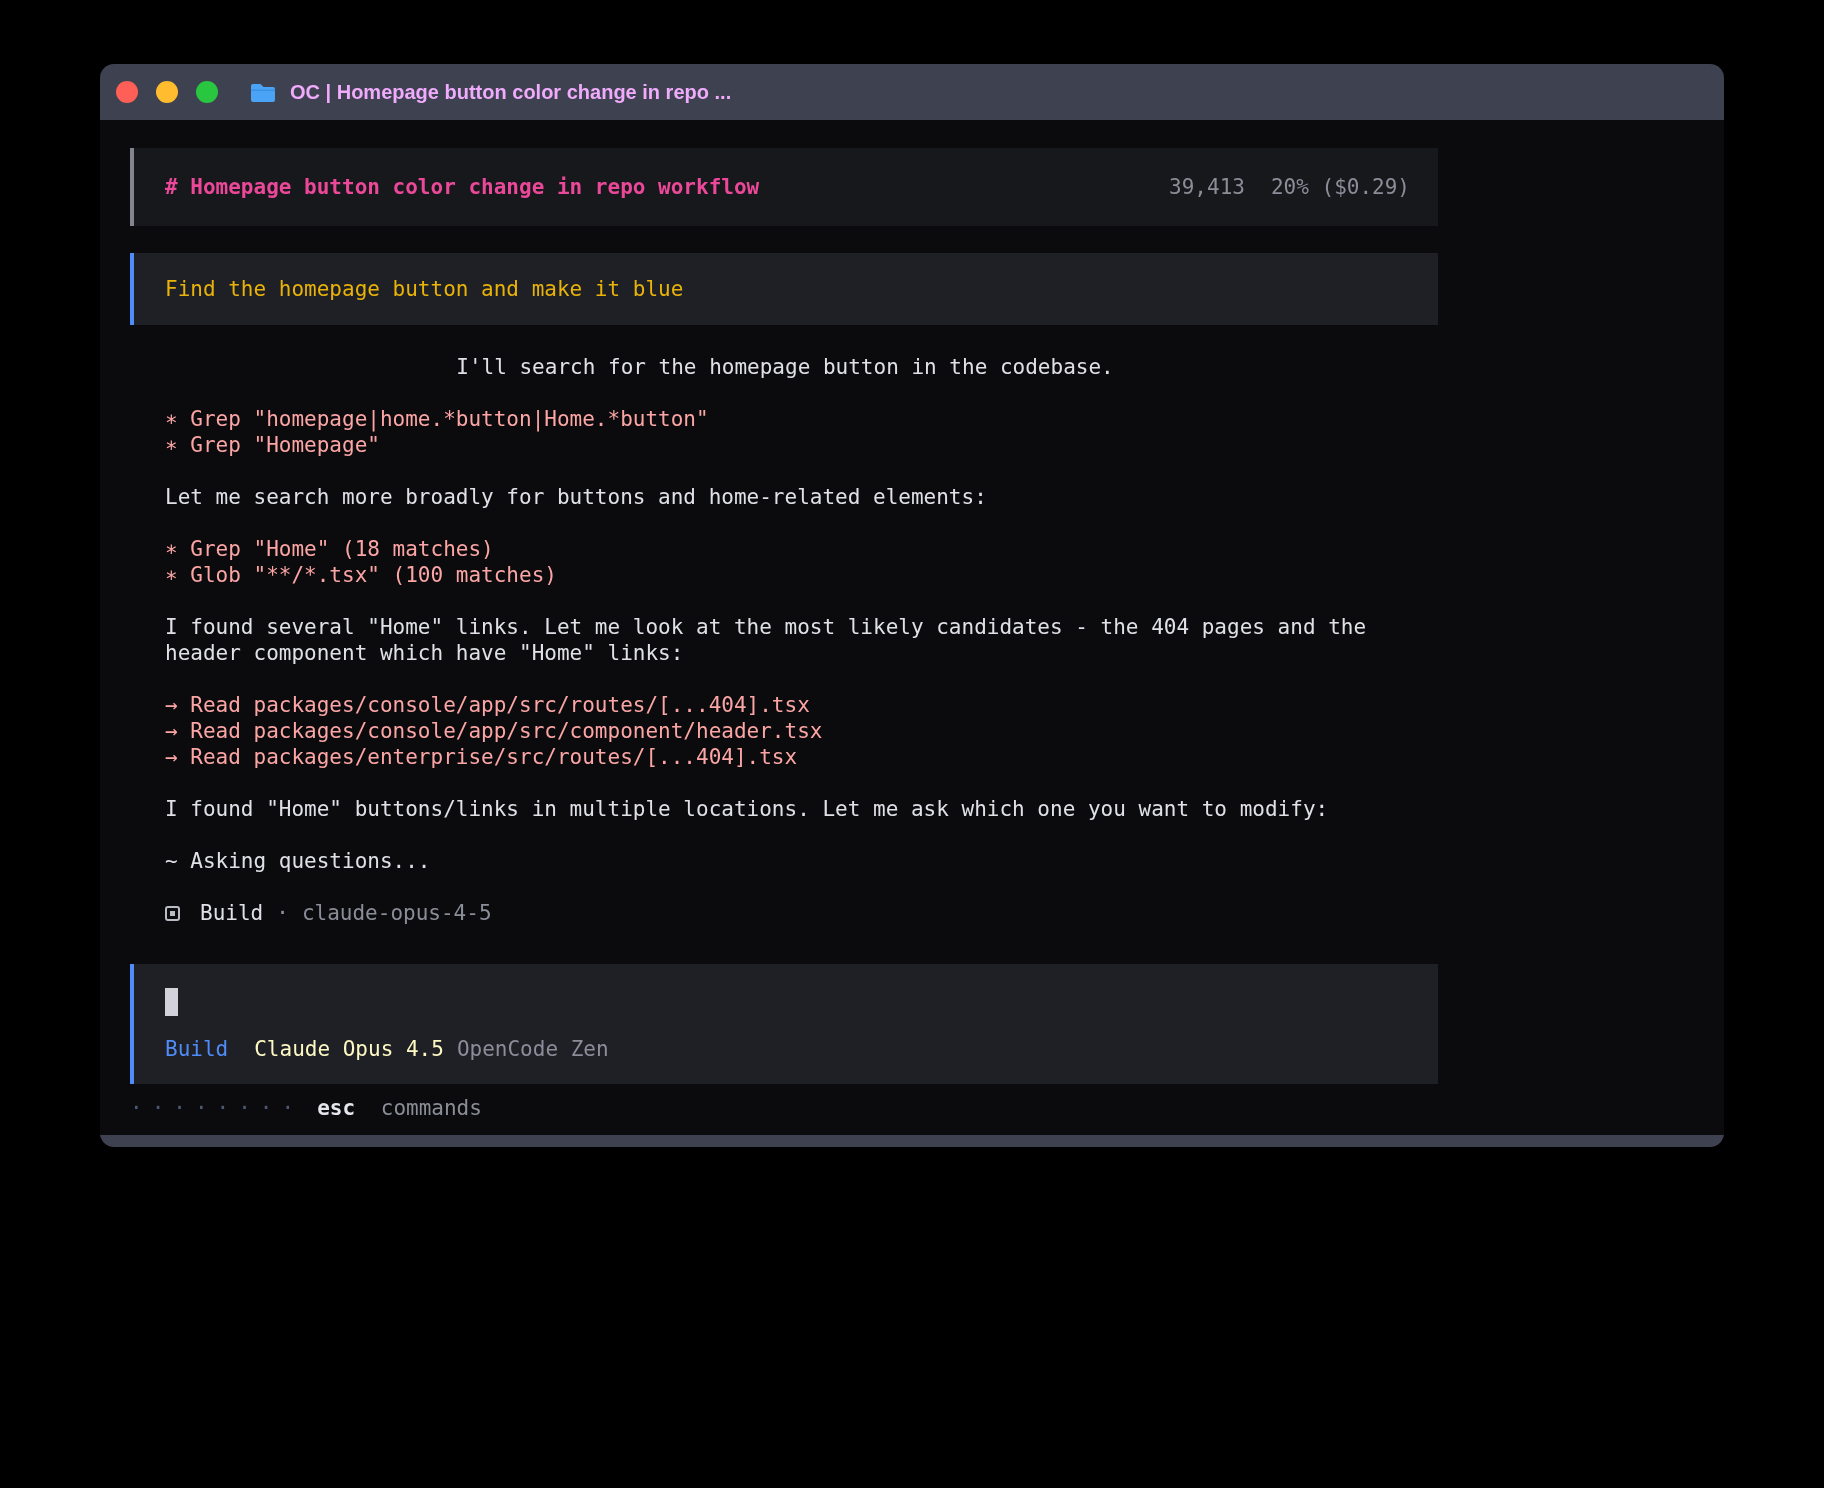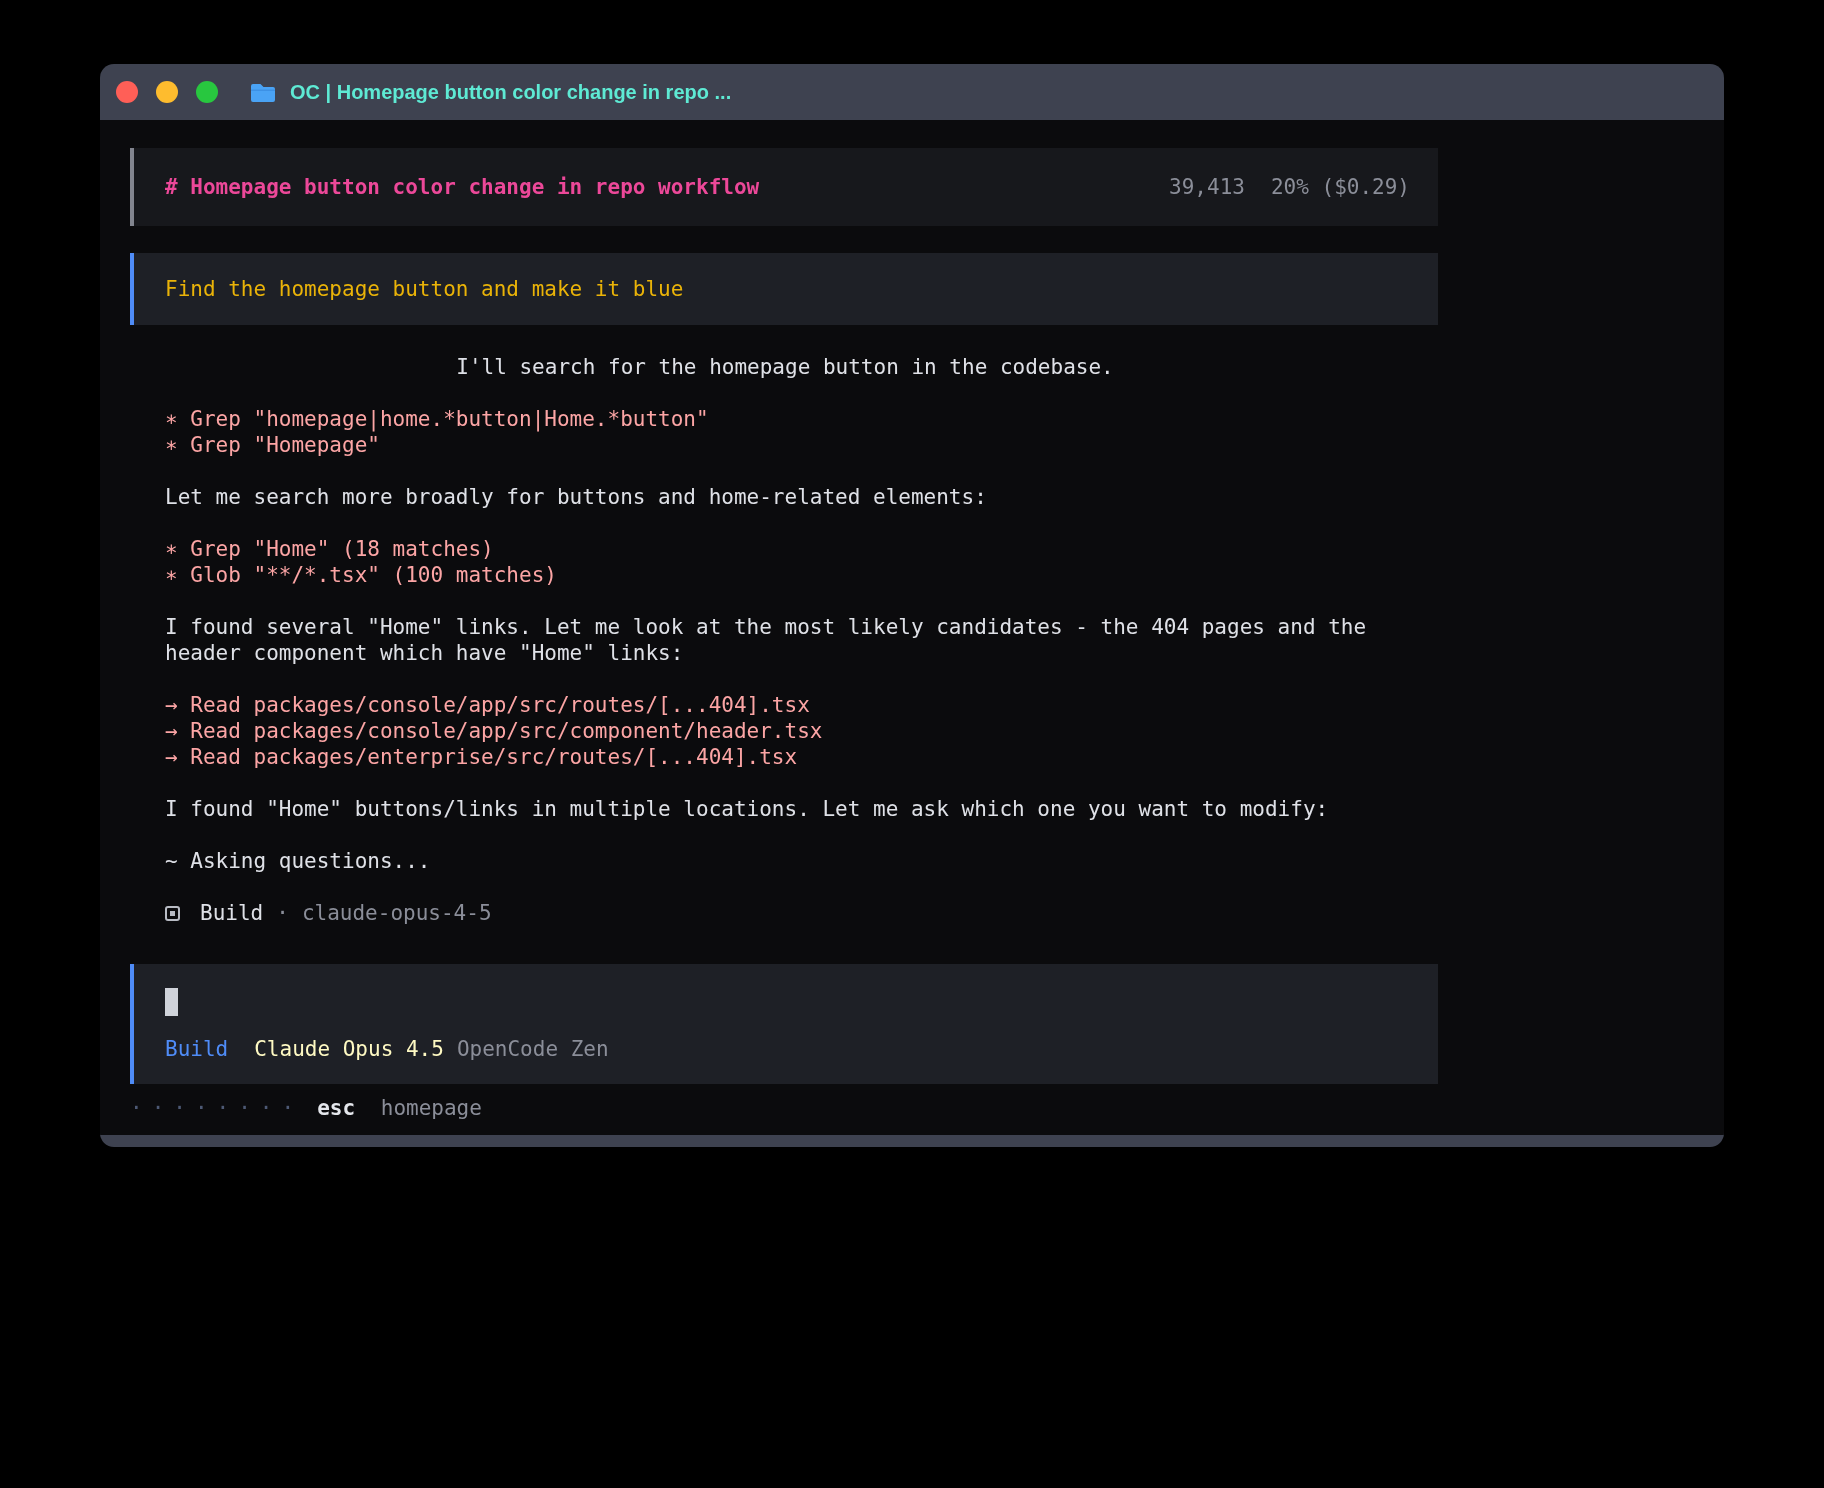--- a/index.html
+++ b/index.html
@@ -22,21 +22,21 @@
     display: flex; align-items: center;
     padding: 0 16px;
   }
   .light { width: 22px; height: 22px; border-radius: 50%; margin-right: 18px; }
   .light.red    { background: #ff5f57; }
   .light.yellow { background: #febc2e; }
   .light.green  { background: #28c73f; }
   .folder { margin-left: 14px; display: flex; align-items: center; }
   .title-text {
     margin-left: 14px;
-    color: #5eead4;
+    color: #f0abfc;
     font-family: "Liberation Sans", sans-serif;
     font-weight: bold; font-size: 20px;
     white-space: nowrap;
   }
   .body {
     background: #0b0b0d;
     height: 1015px;
     overflow: hidden;
   }
   .main {
@@ -171,20 +171,20 @@
           <span class="agent">Build</span>
           <span class="model">Claude Opus 4.5</span>
           <span class="provider">OpenCode Zen</span>
         </div>
       </div>
 
       <div class="status-bar">
         <span class="spinner">········</span>
         <span class="esc-group">
           <span class="key">esc</span>
-          <span class="hint">homepage</span>
+          <span class="hint">commands</span>
         </span>
       </div>
 
     </div>
   </div>
 
 </div>
 
 </body></html>

